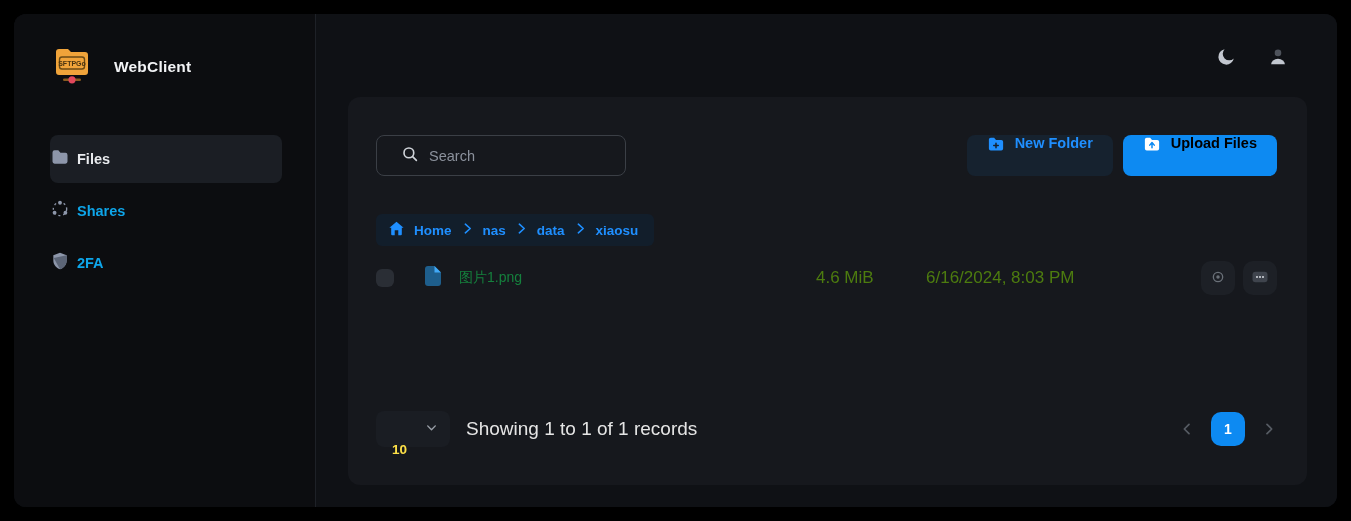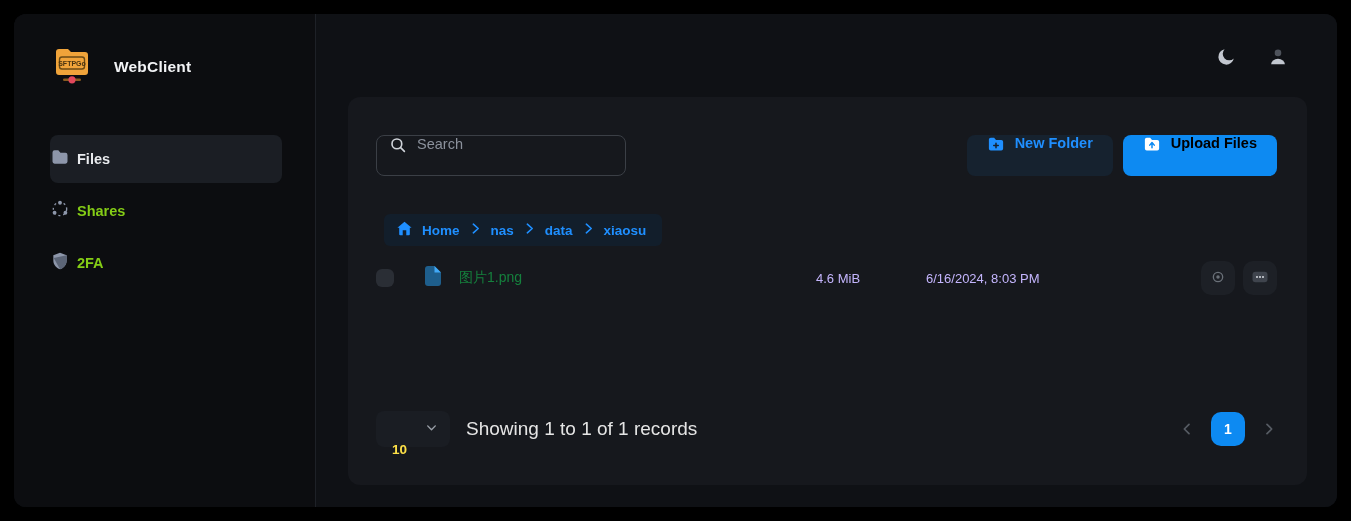--- a/index.html
+++ b/index.html
@@ -11,70 +11,70 @@
   
   .sidebar { width:302px; flex-shrink:0; background:#0c0d10; border-right:1px solid #1e2127; }
   .brand { display:flex; align-items:center; padding:30px 0 0 36px; }
   .brand-title { margin-left:20px; font-size:15.5px; font-weight:700; color:#f2f3f5; letter-spacing:.2px; }
   .nav { margin-top:45px; }
   .nav-item {
     height:48px; margin:0 33px 4px 36px; border-radius:8px;
     display:flex; align-items:center; gap:7px; cursor:pointer;
   }
   .nav-item.active { background:#1b1e24; }
-  .nav-label { font-size:14.5px; font-weight:600; color:#84cc16; }
+  .nav-label { font-size:14.5px; font-weight:600; color:#0ea5e9; }
   .nav-item.active .nav-label { color:#e9ebee; }
   
   .main { flex:1; display:flex; flex-direction:column; background:#0f1115; }
   .topbar { display:flex; justify-content:flex-end; align-items:center; gap:30px; padding:32px 48px 0 0; }
   .topbar-icon { cursor:pointer; display:flex; }
   .card {
     margin:29px 30px 22px 32px; flex:1; background:#16181d; border-radius:12px;
     padding:38px 30px 38px 28px; display:flex; flex-direction:column;
   }
   
   .toolbar { display:flex; justify-content:space-between; align-items:center; }
   .search-box {
     width:250px; height:41px; border:1px solid #3b3f46; border-radius:8px;
-    display:flex; align-items:flex-start; padding:0 12px; gap:10px; background:transparent;
+    display:flex; align-items:center; padding:0 24px; gap:10px; background:transparent;
   }
   .search-box input {
     flex:1; background:transparent; border:none; outline:none;
     color:#e5e8ec; font-size:14.5px; font-family:"Liberation Sans", sans-serif;
   }
   .search-box input::placeholder { color:#8b919c; }
   .btn-group { display:flex; gap:10px; }
   .btn {
     height:41px; border:none; border-radius:8px; display:inline-flex; align-items:flex-start;
     gap:10px; padding:0 20px; font-size:14.5px; font-weight:600; cursor:pointer;
     font-family:"Liberation Sans", sans-serif;
   }
   .btn-secondary { background:#16222f; color:#1f8fff; }
   .btn-primary { background:#0d8af2; color:#000000; }
   
   .breadcrumb {
     margin-top:38px; align-self:flex-start; display:inline-flex; align-items:center;
-    height:32px; background:#121e2b; border-radius:6px; padding:0 16px 0 12px; gap:9px;margin-left:8px;
+    height:32px; background:#121e2b; border-radius:6px; padding:0 16px 0 12px; gap:9px;
   }
   .crumb { font-size:13.5px; font-weight:700; color:#1f8fff; cursor:pointer; }
   
   .tbl-header {
     margin-top:14px; display:grid; grid-template-columns:44px 1fr 110px 265px 86px;
     align-items:center; padding-bottom:12px; border-bottom:1px dashed #2c2f35;
   }
   .th { font-size:13.5px; font-weight:700; color:#c9ced6; }
   .th-name { display:flex; align-items:center; gap:8px; cursor:pointer; }
   .tbl-row {
     display:grid; grid-template-columns:44px 1fr 110px 265px 86px; align-items:center;
     padding:15px 0;
   }
   .checkbox { width:18px; height:18px; border-radius:6px; background:#2a2e35; cursor:pointer; }
   .name-cell { display:flex; align-items:center; gap:15px; }
   .file-name { font-size:14px; color:#15803d; }
-  .cell { font-size:13px; color:#c4b5fd; }
+  .cell { font-size:17px; color:#4d7c0f; }
   .actions { display:flex; gap:8px; justify-content:flex-end; }
   .action-btn {
     width:34px; height:34px; background:#1d2026; border:none; border-radius:10px;
     display:flex; align-items:center; justify-content:center; cursor:pointer;
   }
   
   .tbl-footer { margin-top:auto; display:flex; align-items:center; }
   .page-size {
     width:74px; height:36px; background:#1a1d23; border-radius:8px; cursor:pointer;
     display:flex; align-items:center; justify-content:space-between; padding:0 12px 0 16px;

